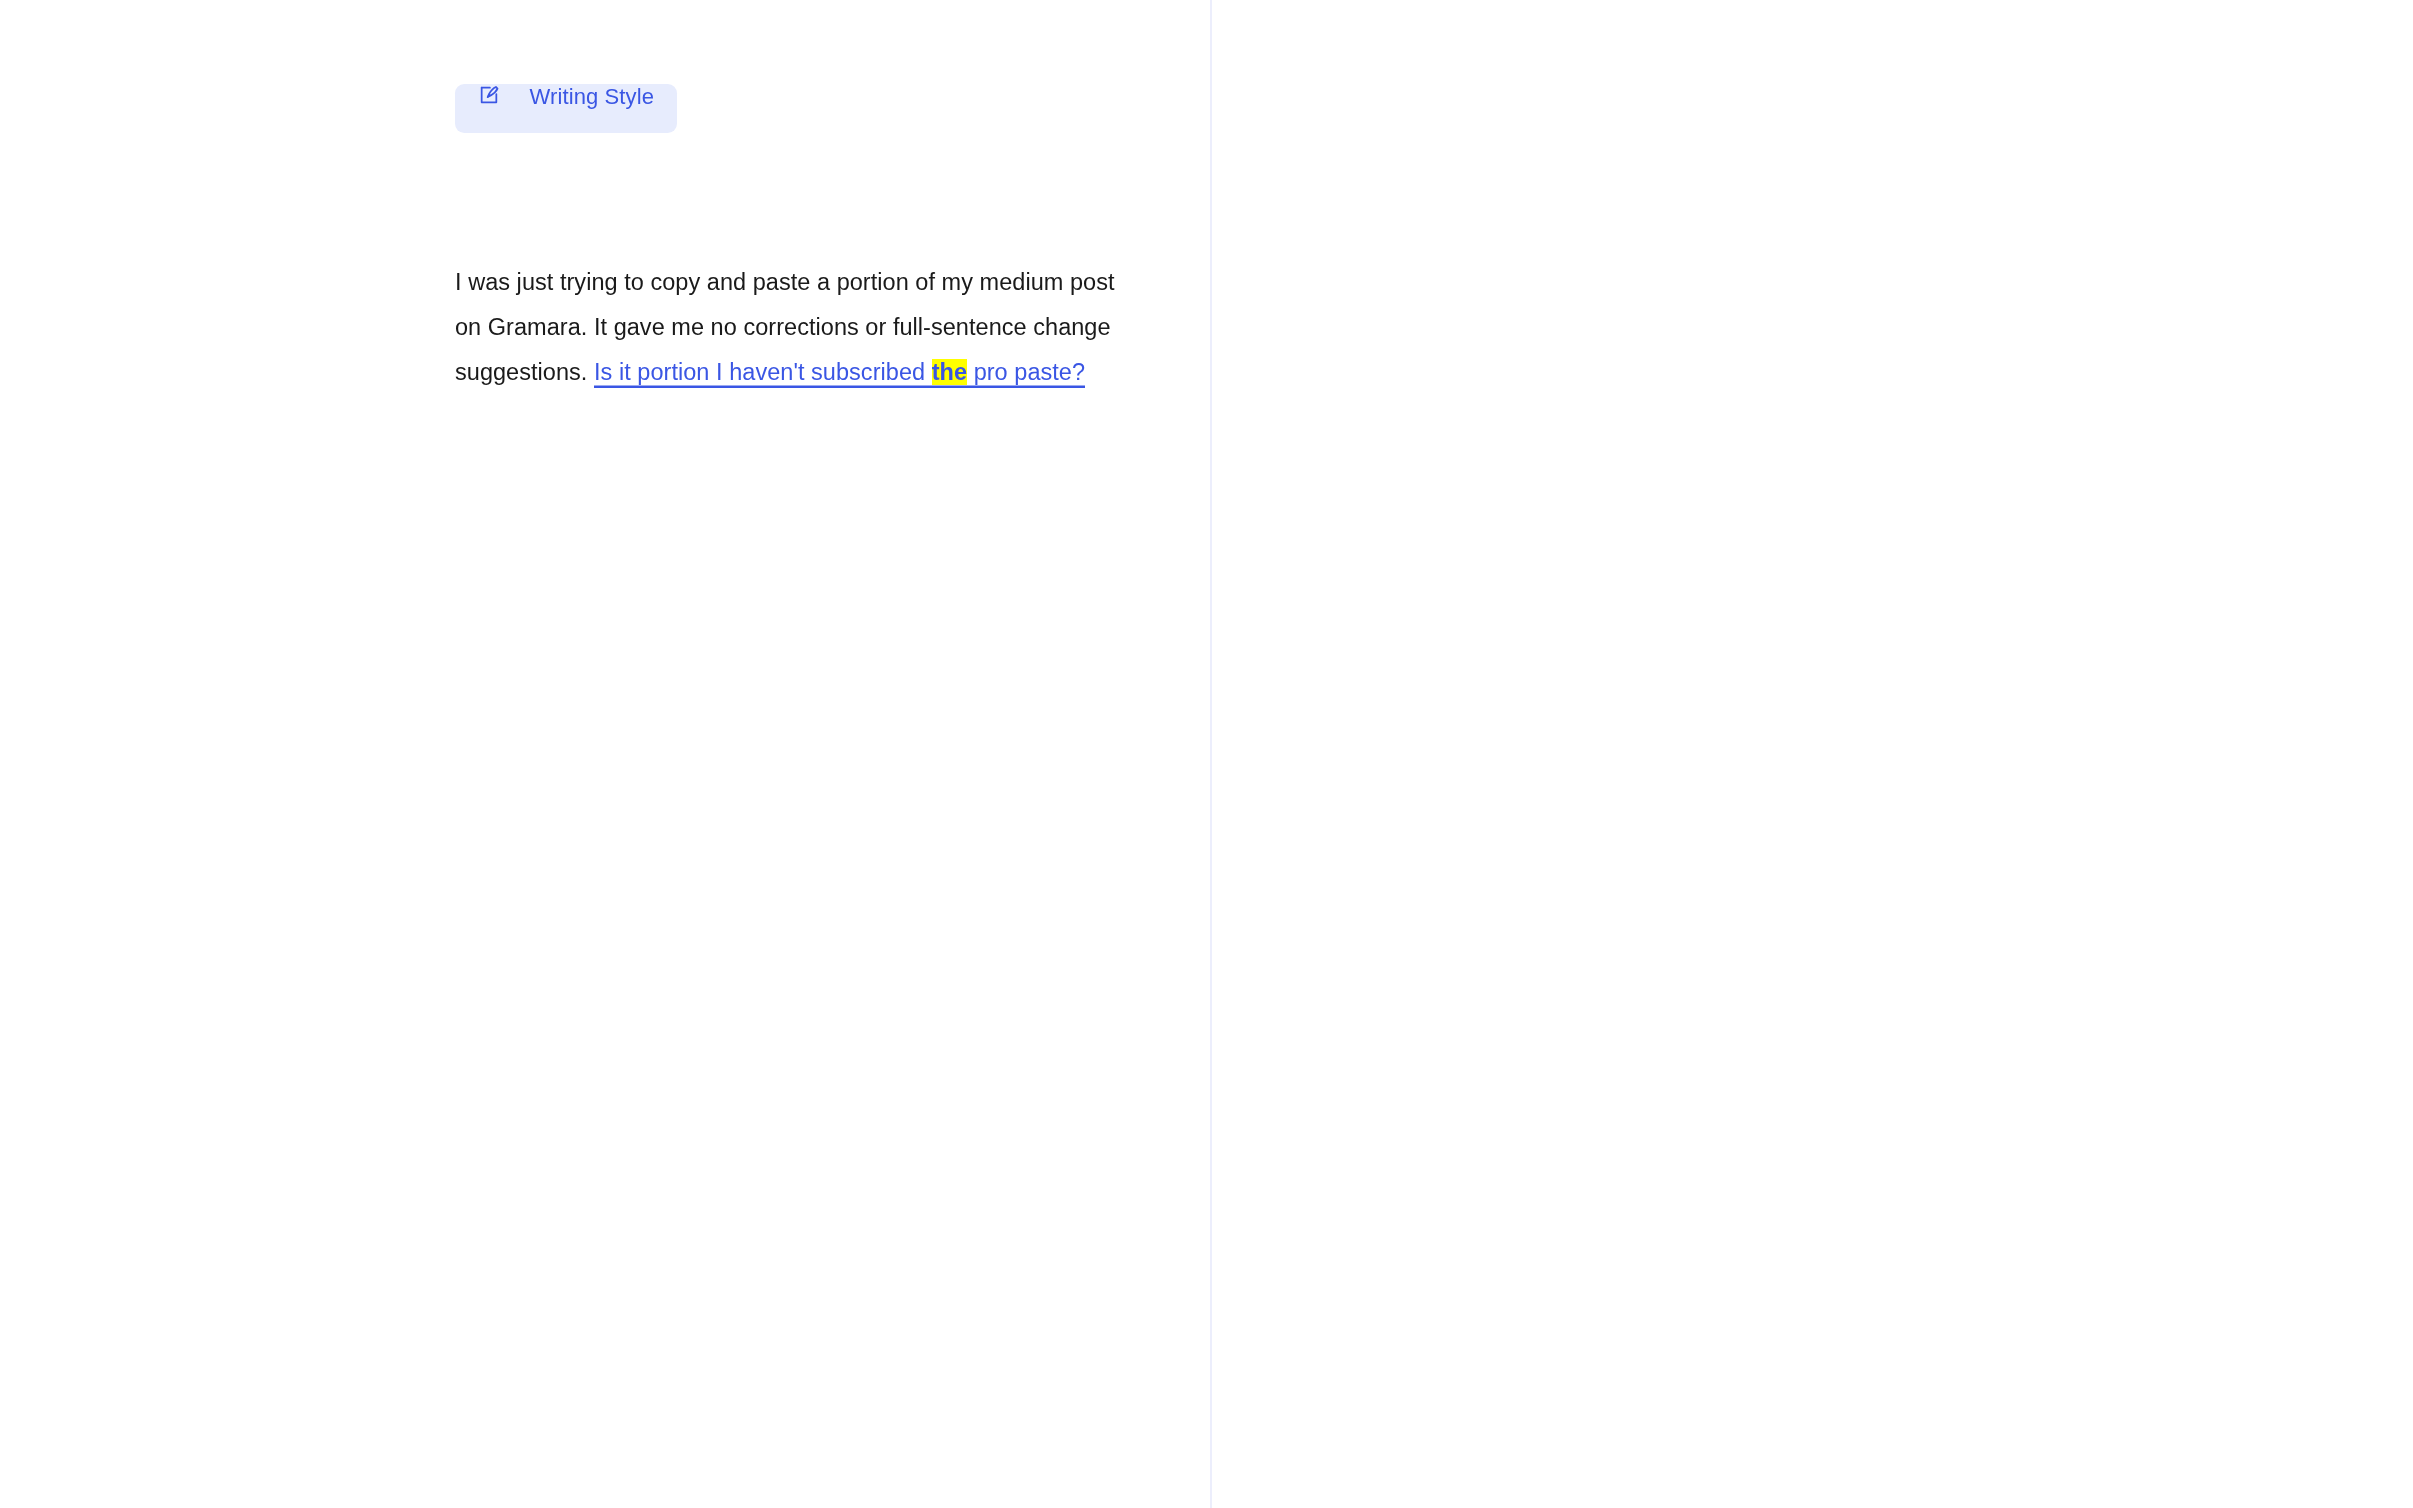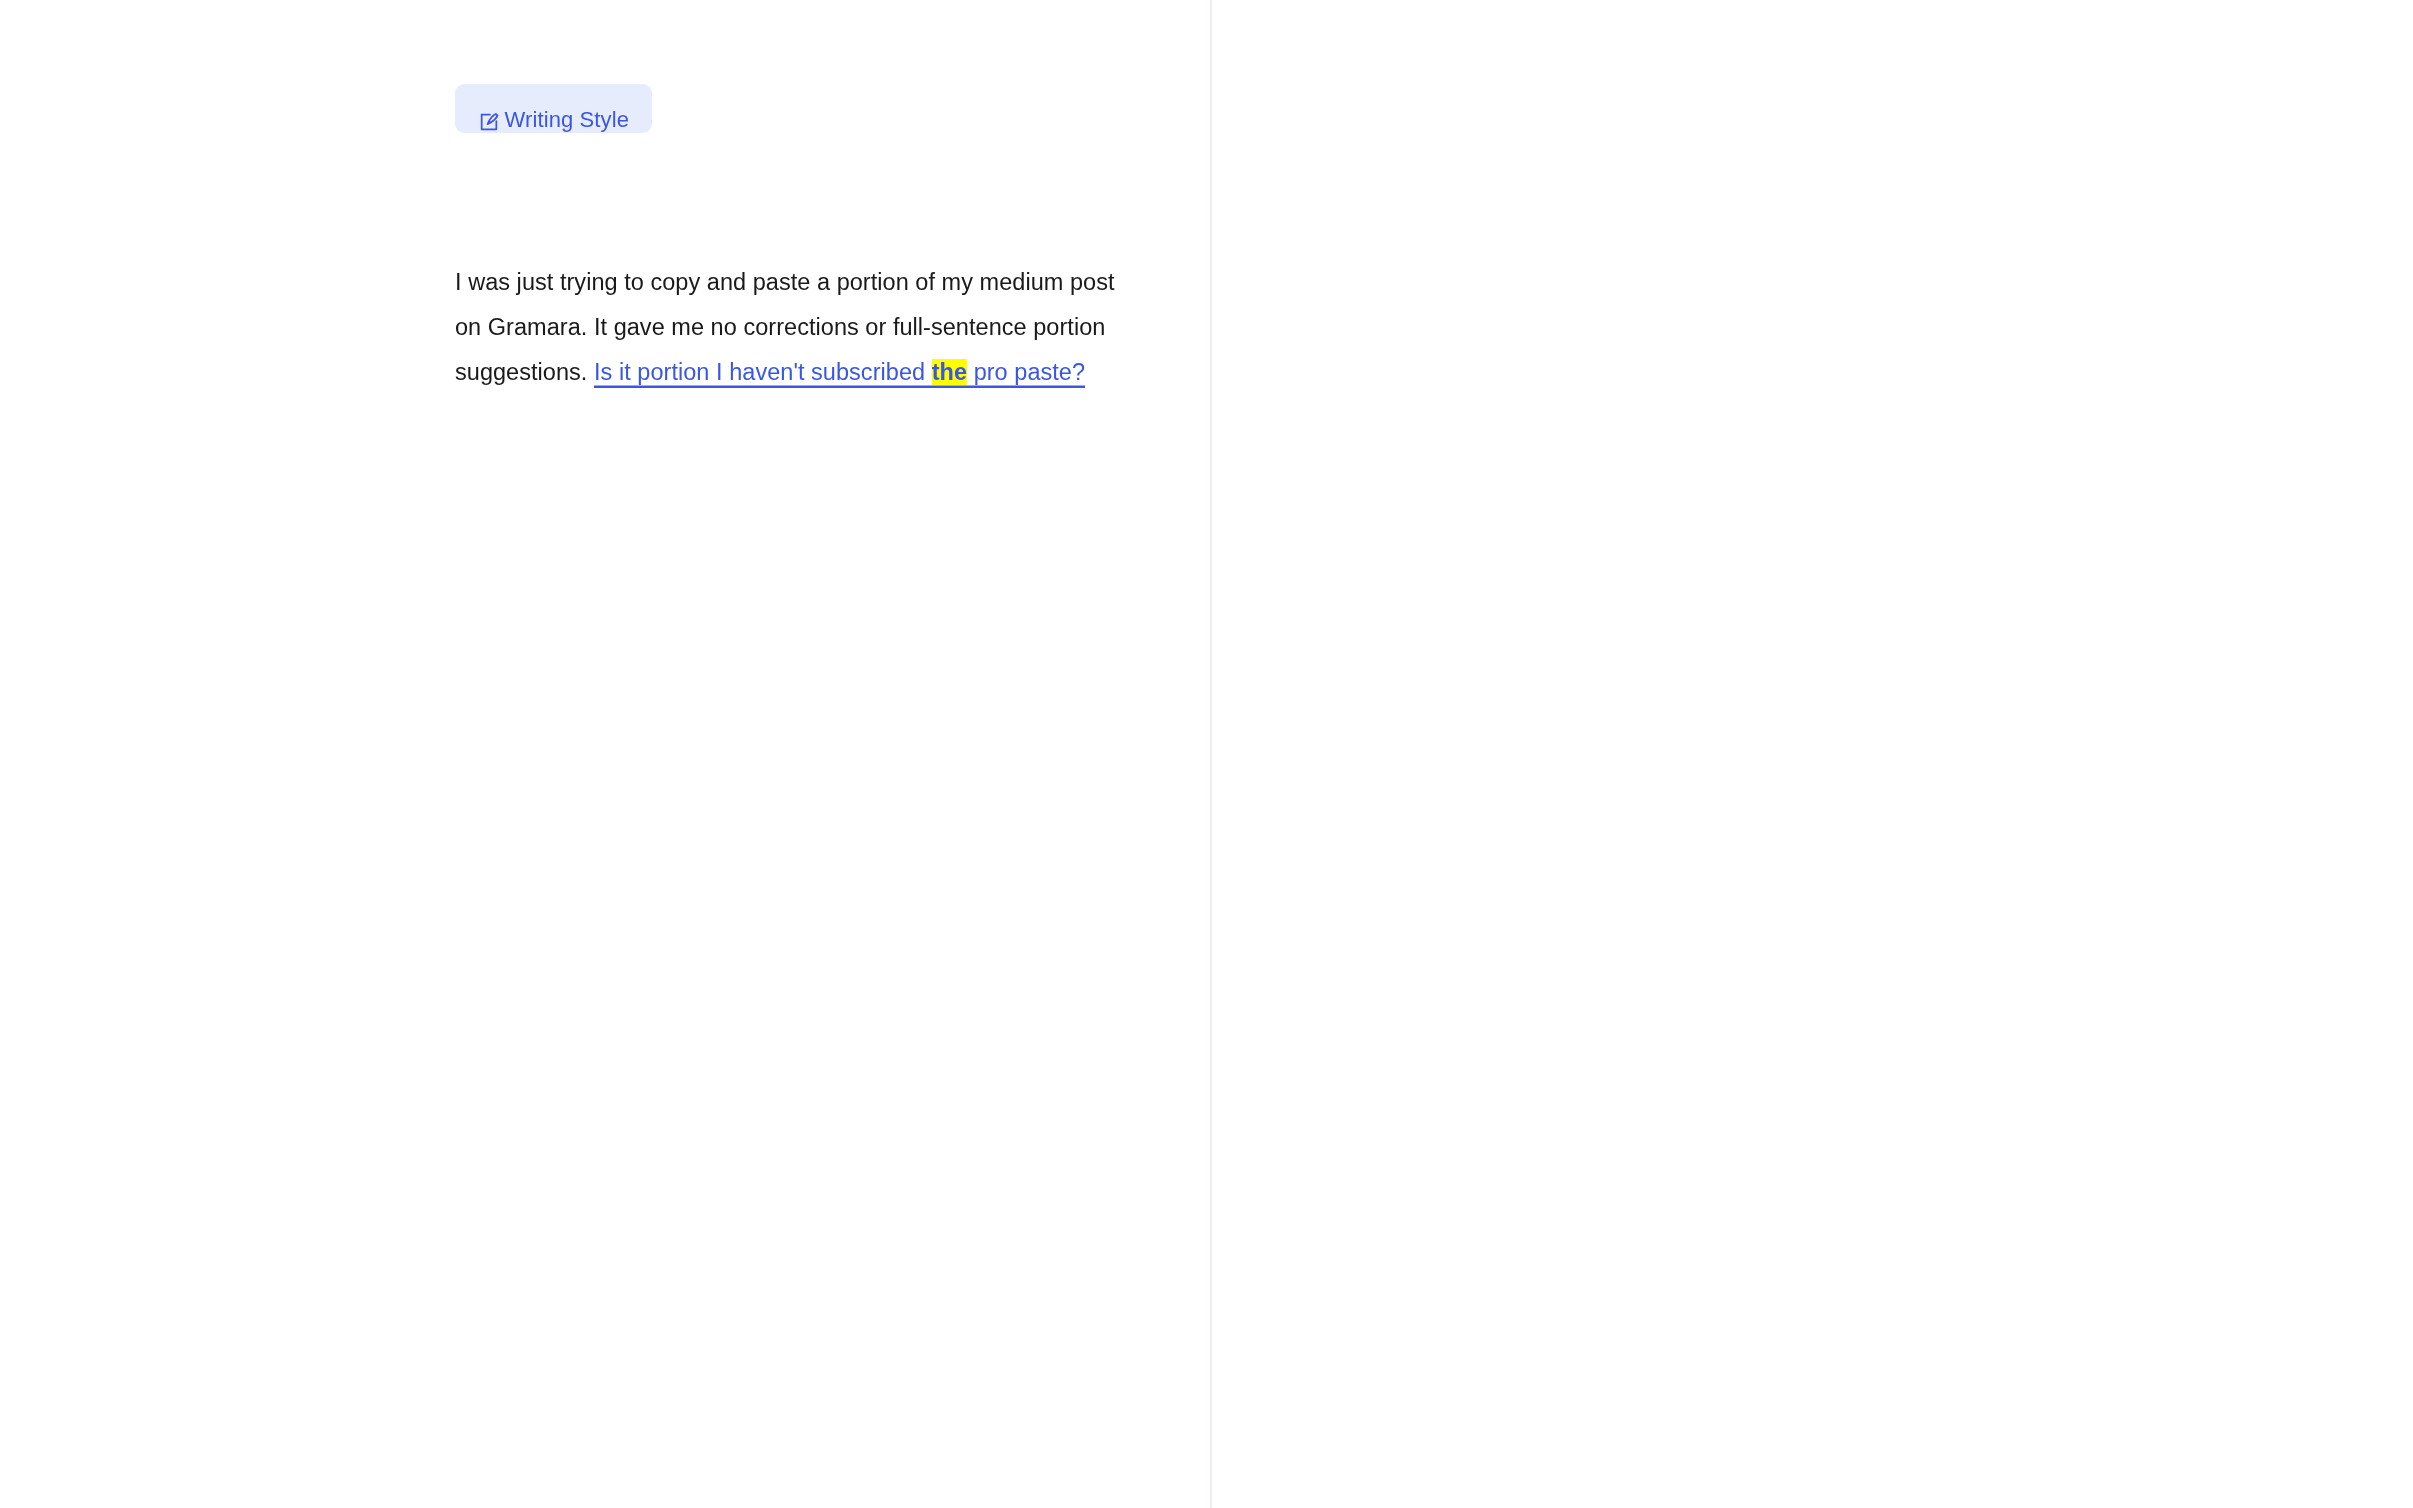--- a/index.html
+++ b/index.html
@@ -36,22 +36,22 @@
     width: 1210px;
     height: 1508px;
   }
 
   .writing-style-btn {
     position: absolute;
     left: 455px;
     top: 84px;
     height: 49px;
     display: flex;
-    align-items: flex-end;
-    gap: 5px;
+    align-items: flex-start;
+    gap: 30px;
     padding: 0 22.6px;
     background: #e7ecfd;
     border: none;
     border-radius: 9.2px;
     cursor: pointer;
   }
   .writing-style-btn .ws-label {
     font-size: 22px;
     color: #3a56e4;
     letter-spacing: 0.1px;
@@ -110,21 +110,21 @@
           <path d="M4 4h9"></path>
           <path d="M4 4v16h16v-9"></path>
           <path d="M19.5 3.2c-2.4 1-5.2 3.6-7.4 7.6l-1.5 3.4 3.3-1.6c3.9-2.4 6.4-5.2 7.4-7.5z"></path>
           <path d="M10.6 14.2l2.2-2.6"></path>
         </svg>
       </span>
       <span class="ws-label">Writing Style</span>
     </button>
 
     <div class="doc-text">
-      <span>I was just trying to copy and paste a portion of my medium post on </span><span class="misspelled">Gramara</span><span>. It gave me no corrections or full-sentence portion suggestions. </span><span class="suggestion-link"><span>Is it portion I haven't subscribed </span><span class="hl-yellow">the</span><span> pro paste?</span></span>
+      <span>I was just trying to copy and paste a portion of my medium post on </span><span class="misspelled">Gramara</span><span>. It gave me no corrections or full-sentence change suggestions. </span><span class="suggestion-link"><span>Is it portion I haven't subscribed </span><span class="hl-yellow">the</span><span> pro paste?</span></span>
     </div>
 
   </div>
 
   <div class="vdivider"></div>
 
   <div class="right-pane">
 
     
 

